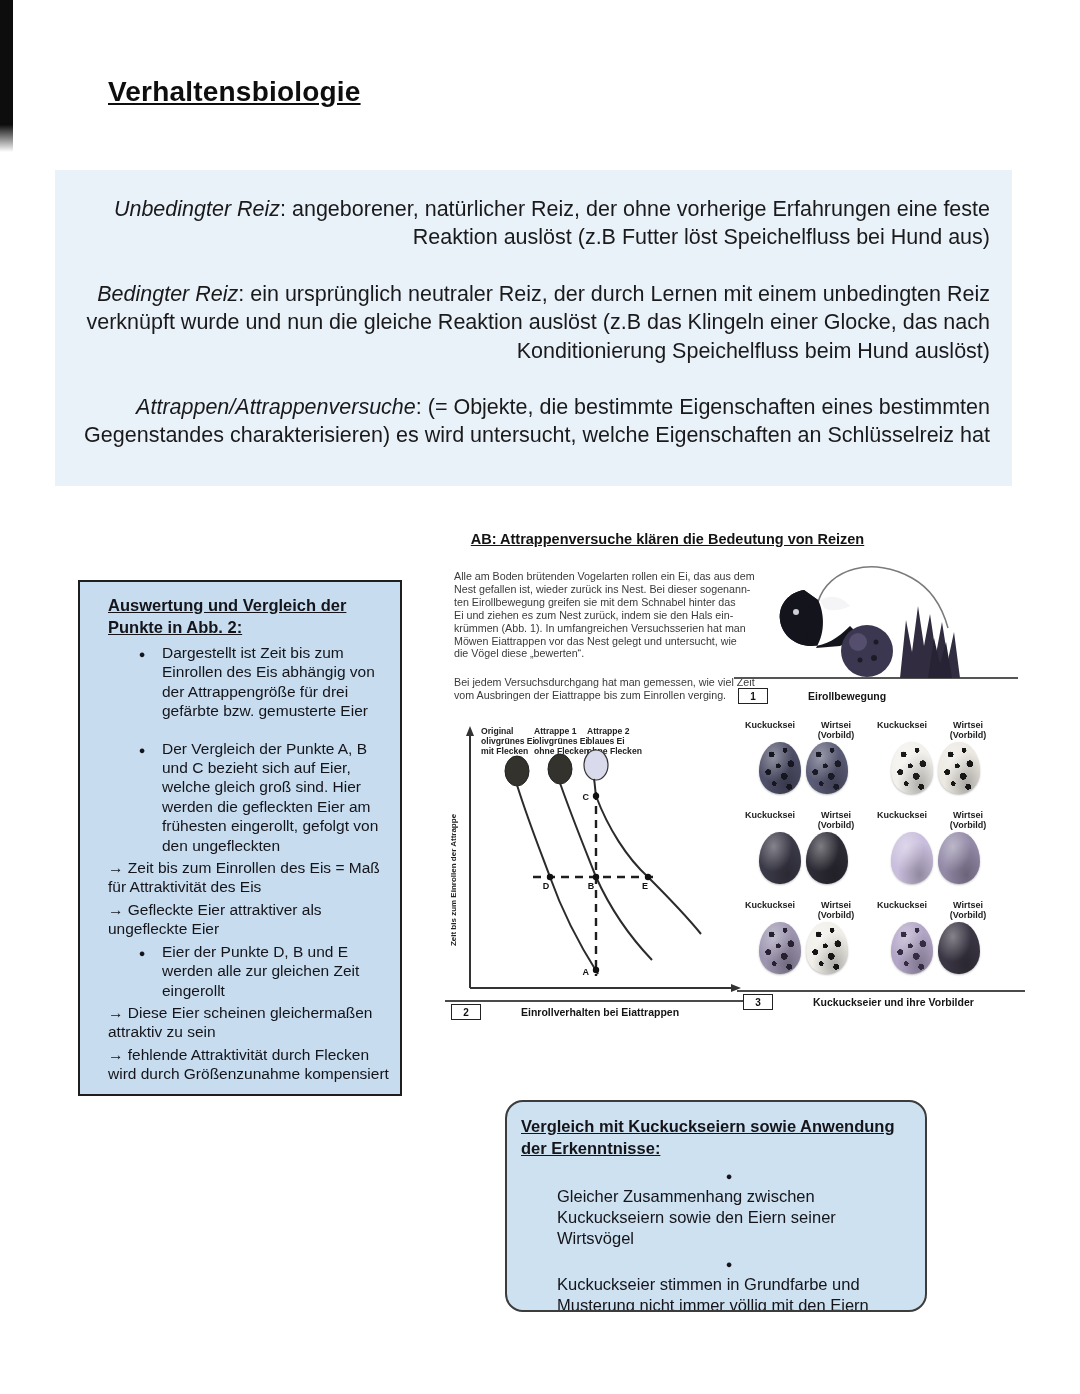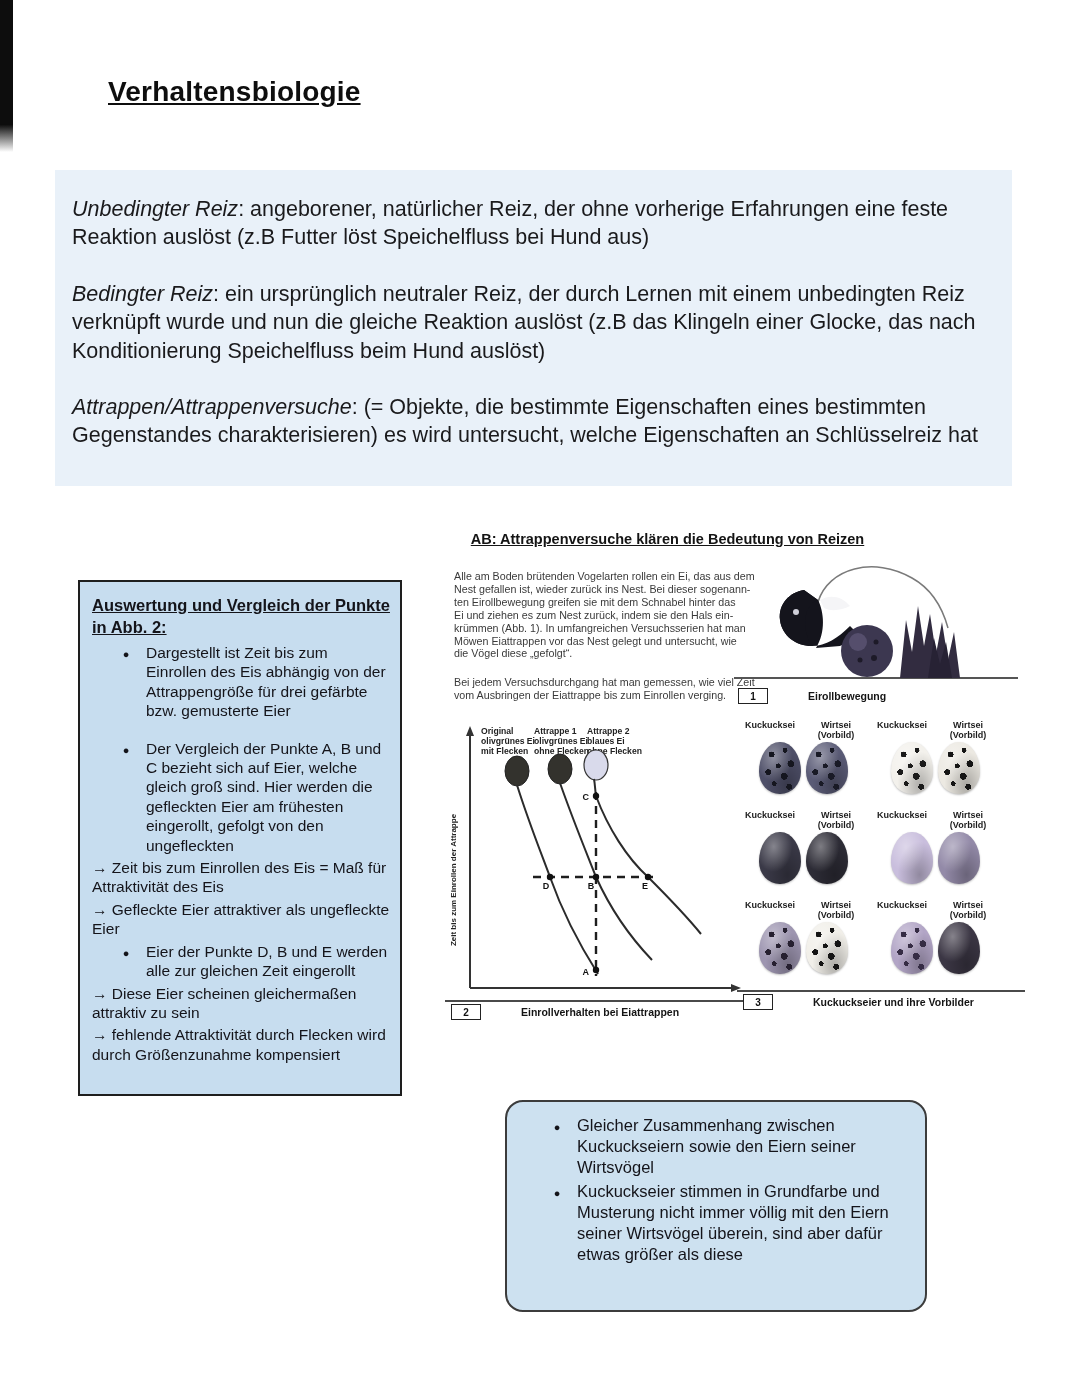--- a/index.html
+++ b/index.html
@@ -13,28 +13,28 @@
   #edge-stripe{left:0;top:0;width:13px;height:152px;
     background:linear-gradient(#0d0d0d 82%, rgba(13,13,13,0));}
 
   
   #page-title{left:108px;top:76px;font-size:28px;font-weight:bold;
     text-decoration:underline;color:#0e0e0e;letter-spacing:.2px;}
 
   
   #definitions{left:55px;top:170px;width:957px;height:316px;box-sizing:border-box;
     background:var(--c-definitions_bg,#e9f1f9);padding:25px 22px 0 17px;
-    font-size:21.5px;line-height:1.32;color:#1a1a1c;}
+    font-size:21.5px;line-height:1.32;color:#1a1a1c;text-align:right;}
   #definitions p{margin:0 0 28px 0;}
   #definitions em{font-style:italic;}
 
   
   #analysis{left:78px;top:580px;width:324px;height:516px;box-sizing:border-box;
     background:var(--c-analysis_bg,#c7ddef);border:2px solid #1e1e1e;
-    padding:12px 9px 0 12px;font-size:15.5px;line-height:19.4px;color:#14141a;
+    padding:12px 9px 0 28px;font-size:15.5px;line-height:19.4px;color:#14141a;
     overflow:hidden;}
   #analysis h2,#conclusion h2{margin:0 0 5px 0;font-size:16.5px;font-weight:bold;
     text-decoration:underline;line-height:22px;}
   .li{display:flex;margin:0 0 3px 0;padding-left:24px;}
   .li .dot{flex:0 0 20px;text-align:center;}
   .li .dot::before{content:"●";font-size:11px;line-height:19px;}
   .li .txt{flex:1;padding-left:10px;}
   .gap{margin-top:18px;}
   .arrow-item{margin:3px 0 3px 0;}
 
@@ -78,21 +78,21 @@
       radial-gradient(circle 2.5px at 46% 46%, var(--spot) 96%, transparent),
       radial-gradient(circle 3px  at 22% 58%, var(--spot) 96%, transparent),
       radial-gradient(circle 3.5px at 60% 66%, var(--spot) 96%, transparent),
       radial-gradient(circle 2.5px at 36% 80%, var(--spot) 96%, transparent),
       radial-gradient(circle 3px  at 72% 86%, var(--spot) 96%, transparent);}
 
   
   #conclusion{left:505px;top:1100px;width:422px;height:212px;box-sizing:border-box;
     background:var(--c-conclusion_bg,#cde1f0);border:2px solid #3c3c3c;border-radius:18px;
     padding:13px 14px 0 14px;font-size:16.5px;line-height:21px;color:#14141a;overflow:hidden;}
-  #conclusion .li{padding-left:26px;}
+  #conclusion .li{padding-left:26px;flex-direction:column;}
 </style>
 </head>
 <body>
 
 <div class="abs" id="edge-stripe"></div>
 
 <div class="abs" id="page-title">Verhaltensbiologie</div>
 
 <div class="abs" id="definitions">
   <p><em>Unbedingter Reiz</em><span>: angeborener, natürlicher Reiz, der ohne vorherige Erfahrungen eine feste Reaktion auslöst (z.B Futter löst Speichelfluss bei Hund aus)</span></p>
@@ -123,21 +123,21 @@
 <div class="abs" id="worksheet">
   <div class="abs" id="ws-title">AB: Attrappenversuche klären die Bedeutung von Reizen</div>
 
   <div class="abs" id="ws-intro">
     <div>Alle am Boden brütenden Vogelarten rollen ein Ei, das aus dem</div>
     <div>Nest gefallen ist, wieder zurück ins Nest. Bei dieser sogenann-</div>
     <div>ten Eirollbewegung greifen sie mit dem Schnabel hinter das</div>
     <div>Ei und ziehen es zum Nest zurück, indem sie den Hals ein-</div>
     <div>krümmen (Abb. 1). In umfangreichen Versuchsserien hat man</div>
     <div>Möwen Eiattrappen vor das Nest gelegt und untersucht, wie</div>
-    <div>die Vögel diese „gefolgt“.</div>
+    <div>die Vögel diese „bewerten“.</div>
   </div>
 
   <div class="abs" id="ws-measure">
     <div>Bei jedem Versuchsdurchgang hat man gemessen, wie viel Zeit</div>
     <div>vom Ausbringen der Eiattrappe bis zum Einrollen verging.</div>
   </div>
 
   <div class="abs" id="fig1">
     <svg width="288" height="128" viewBox="0 0 288 128">
       <line x1="2" y1="124" x2="286" y2="124" stroke="#555" stroke-width="2"></line>
@@ -283,20 +283,21 @@
       </div>
     </div>
     <div class="fig-cap ruled">
       <span class="fig-num">3</span>
       <span class="fig-txt">Kuckuckseier und ihre Vorbilder</span>
     </div>
   </div>
 </div>
 
 <div class="abs" id="conclusion">
+  <h2>Vergleich mit Kuckuckseiern sowie Anwendung der Erkenntnisse:</h2>
   <div class="li">
       <span class="dot"></span>
       <span class="txt">Gleicher Zusammenhang zwischen Kuckuckseiern sowie den Eiern seiner Wirtsvögel</span>
     </div>
   <div class="li">
       <span class="dot"></span>
       <span class="txt">Kuckuckseier stimmen in Grundfarbe und Musterung nicht immer völlig mit den Eiern seiner Wirtsvögel überein, sind aber dafür etwas größer als diese</span>
     </div>
 </div>
 

